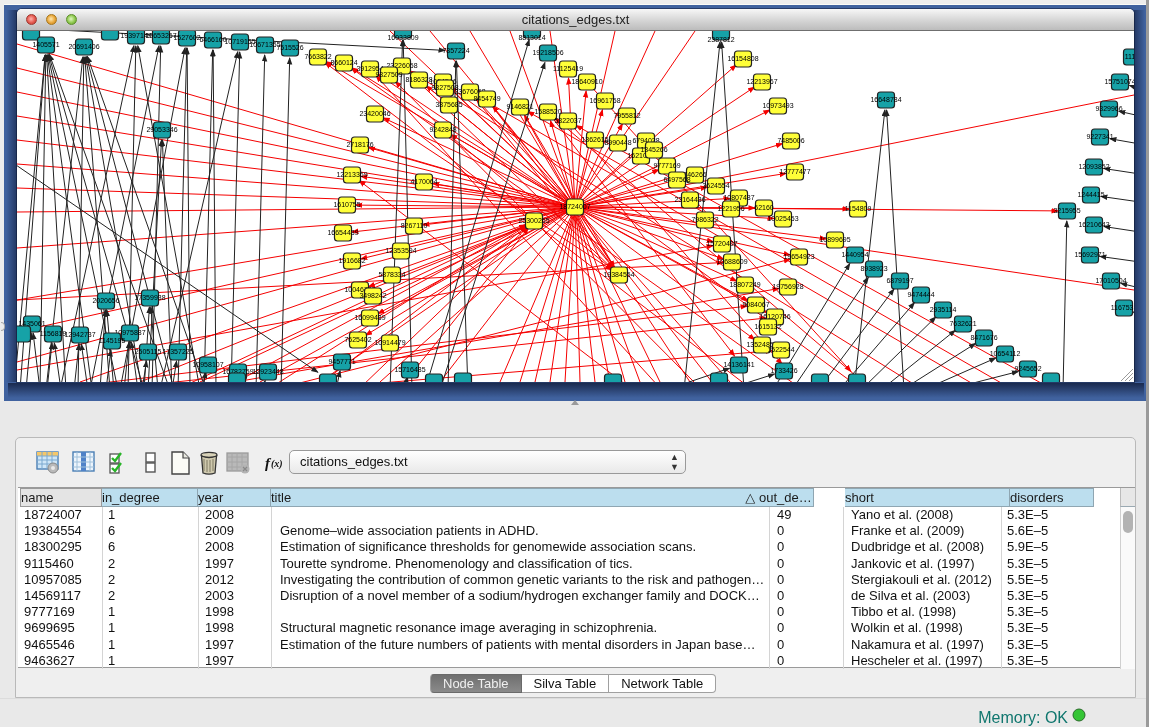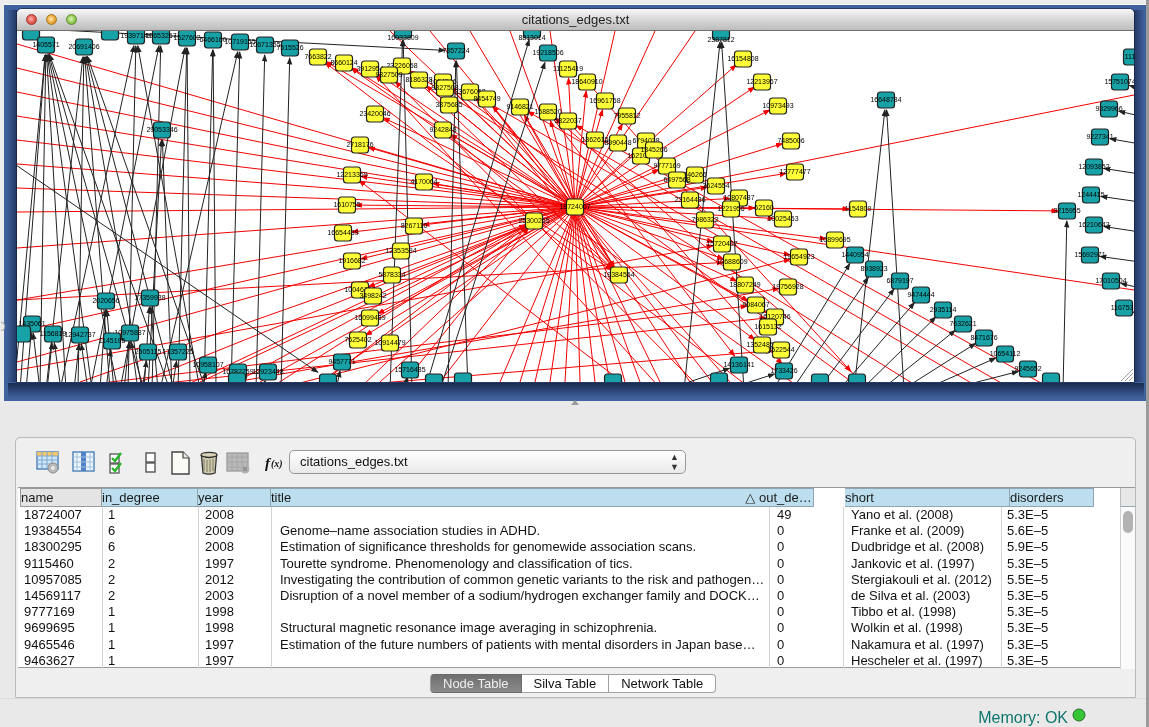--- a/index.html
+++ b/index.html
@@ -612,21 +612,21 @@
             <div class="c c2">1</div>
             <div class="c c3">2008</div>
             <div class="c c5">49</div>
             <div class="c c6">Yano et al. (2008)</div>
             <div class="c c7">5.3E–5</div>
           </div>
           <div class="tr">
             <div class="c c1">19384554</div>
             <div class="c c2">6</div>
             <div class="c c3">2009</div>
-            <div class="c c4">Genome–name association studies in ADHD.</div>
+            <div class="c c4">Genome–wide association patients in ADHD.</div>
             <div class="c c5">0</div>
             <div class="c c6">Franke et al. (2009)</div>
             <div class="c c7">5.6E–5</div>
           </div>
           <div class="tr">
             <div class="c c1">18300295</div>
             <div class="c c2">6</div>
             <div class="c c3">2008</div>
             <div class="c c4">Estimation of significance thresholds for genomewide association scans.</div>
             <div class="c c5">0</div>

